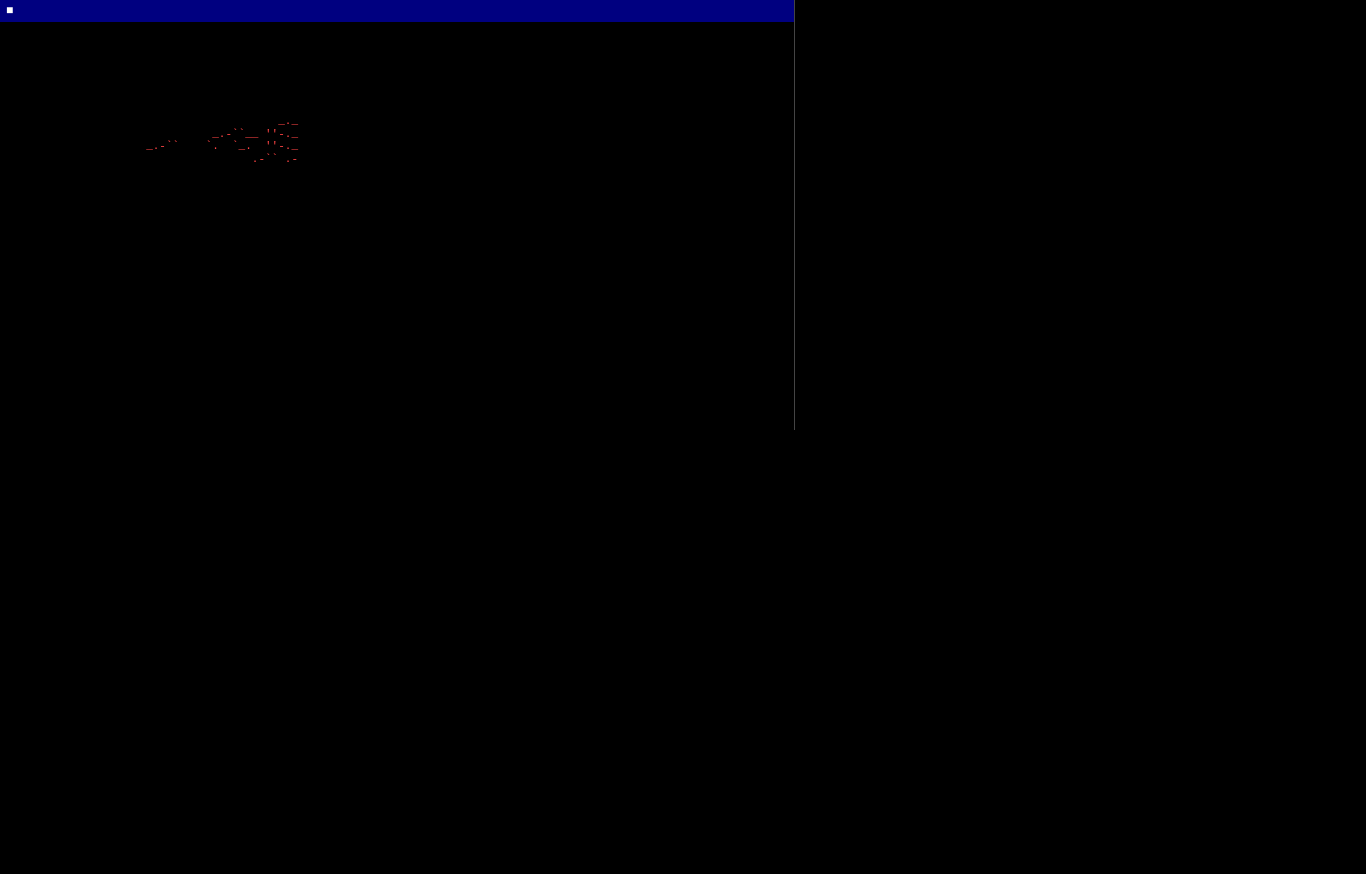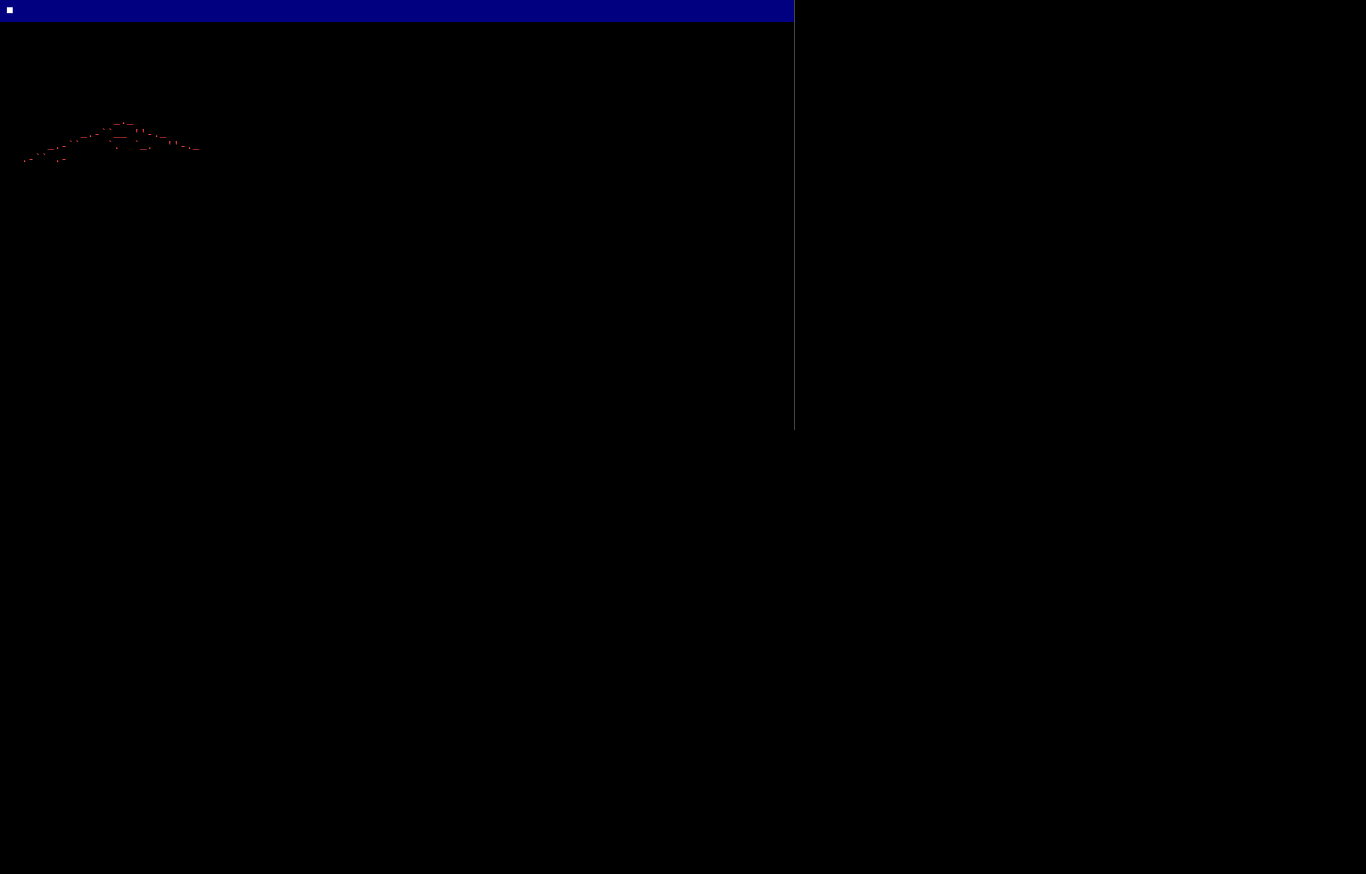--- a/index.html
+++ b/index.html
@@ -54,19 +54,19 @@
 
 <div class="cmd-container">
   <div class="cmd-window cmd-left">
     <div class="cmd-titlebar">
       <span style="font-size:12px;">■</span>
       <span></span>
     </div>
     <div class="cmd-content">
 <span></span>
 <span></span>
-<div style="margin-top:4px; overflow:hidden;">
+<div style="margin-top:4px; overflow:hidden;text-align:right;">
 <div style="float:left; width:290px; color:#ff4444; font-size:11px; line-height:1.15; font-family:'Courier New',monospace;">
                 _._
            _.-``__ ''-._
       _.-``    `.  `_.  ''-._
   .-`` .-</div></div></div>
     </div>
   </div>
 </body></html>

